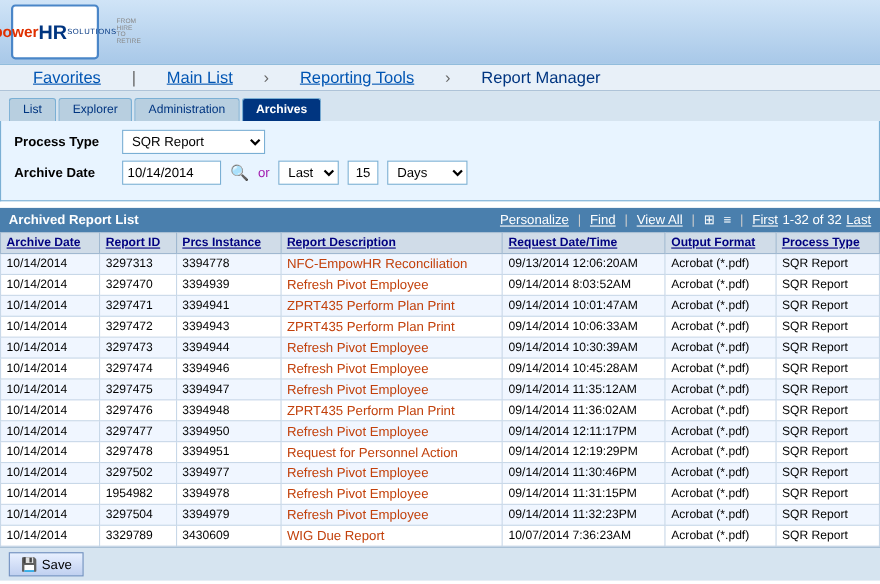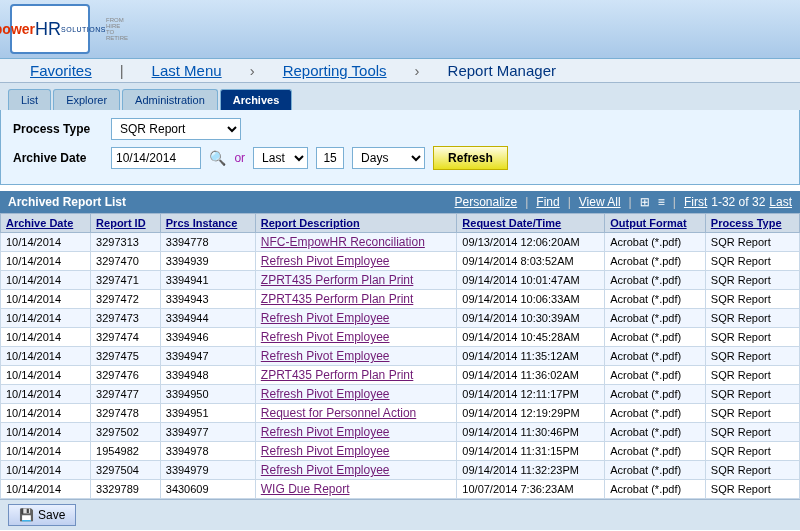--- a/index.html
+++ b/index.html
@@ -213,21 +213,21 @@
       font-weight: bold;
     }
     .data-table td {
       border: 1px solid #c8d8e8;
       padding: 2px 5px;
       font-size: 11px;
       vertical-align: middle;
     }
     .data-table tr:nth-child(odd) td { background: #f0f6ff; }
     .data-table tr:nth-child(even) td { background: #fff; }
-    .data-table td a { color: #701a75; text-decoration: underline; cursor: pointer; }
+    .data-table td a { color: #c2410c; cursor: pointer; }
 
     
     .footer-bar {
       background: #d6e4f0;
       border-top: 1px solid #a0b8d0;
       padding: 4px 8px;
       display: flex;
       align-items: center;
       gap: 6px;
     }
@@ -245,32 +245,32 @@
   </style>
 </head>
 <body>
 
 <div class="top-header">
   <div class="logo-area">
     <div class="logo-box">
       <div style="display:flex;align-items:baseline;">
         <span style="color:#e03000;font-size:14px;font-weight:bold;">Empower</span>
       </div>
-      <div style="color:#003580;font-size:18px;font-weight:normal;line-height:1;">HR</div>
+      <div style="color:#003580;font-size:18px;font-weight:bold;line-height:1;">HR</div>
       <div style="color:#003580;font-size:7px;letter-spacing:0.5px;">SOLUTIONS</div>
       <div style="color:#888;font-size:6px;">FROM HIRE TO RETIRE</div>
     </div>
   </div>
   <div style="width:80px;"></div>
 </div>
 
 <div class="nav-bar">
   <span class="link">Favorites</span>
   <span class="separator">|</span>
-  <span class="link">Last Menu</span>
+  <span class="link">Main List</span>
   <span class="separator">›</span>
   <span class="link">Reporting Tools</span>
   <span class="separator">›</span>
   <span>Report Manager</span>
 </div>
 
 <div class="tab-area">
   <div class="tab">List</div>
   <div class="tab">Explorer</div>
   <div class="tab">Administration</div>
@@ -296,21 +296,20 @@
     <select>
       <option>Last</option>
       <option>Next</option>
     </select>
     <input type="text" class="days-input" value="15" style="width: 28px;">
     <select>
       <option>Days</option>
       <option>Hours</option>
       <option>Minutes</option>
     </select>
-    <button class="refresh-btn">Refresh</button>
   </div>
 </div>
 
 <div class="report-list-section">
   <div class="report-list-header">
     <span class="title">Archived Report List</span>
     <div class="controls">
       <a>Personalize</a>
       <span class="separator">|</span>
       <a>Find</a>

